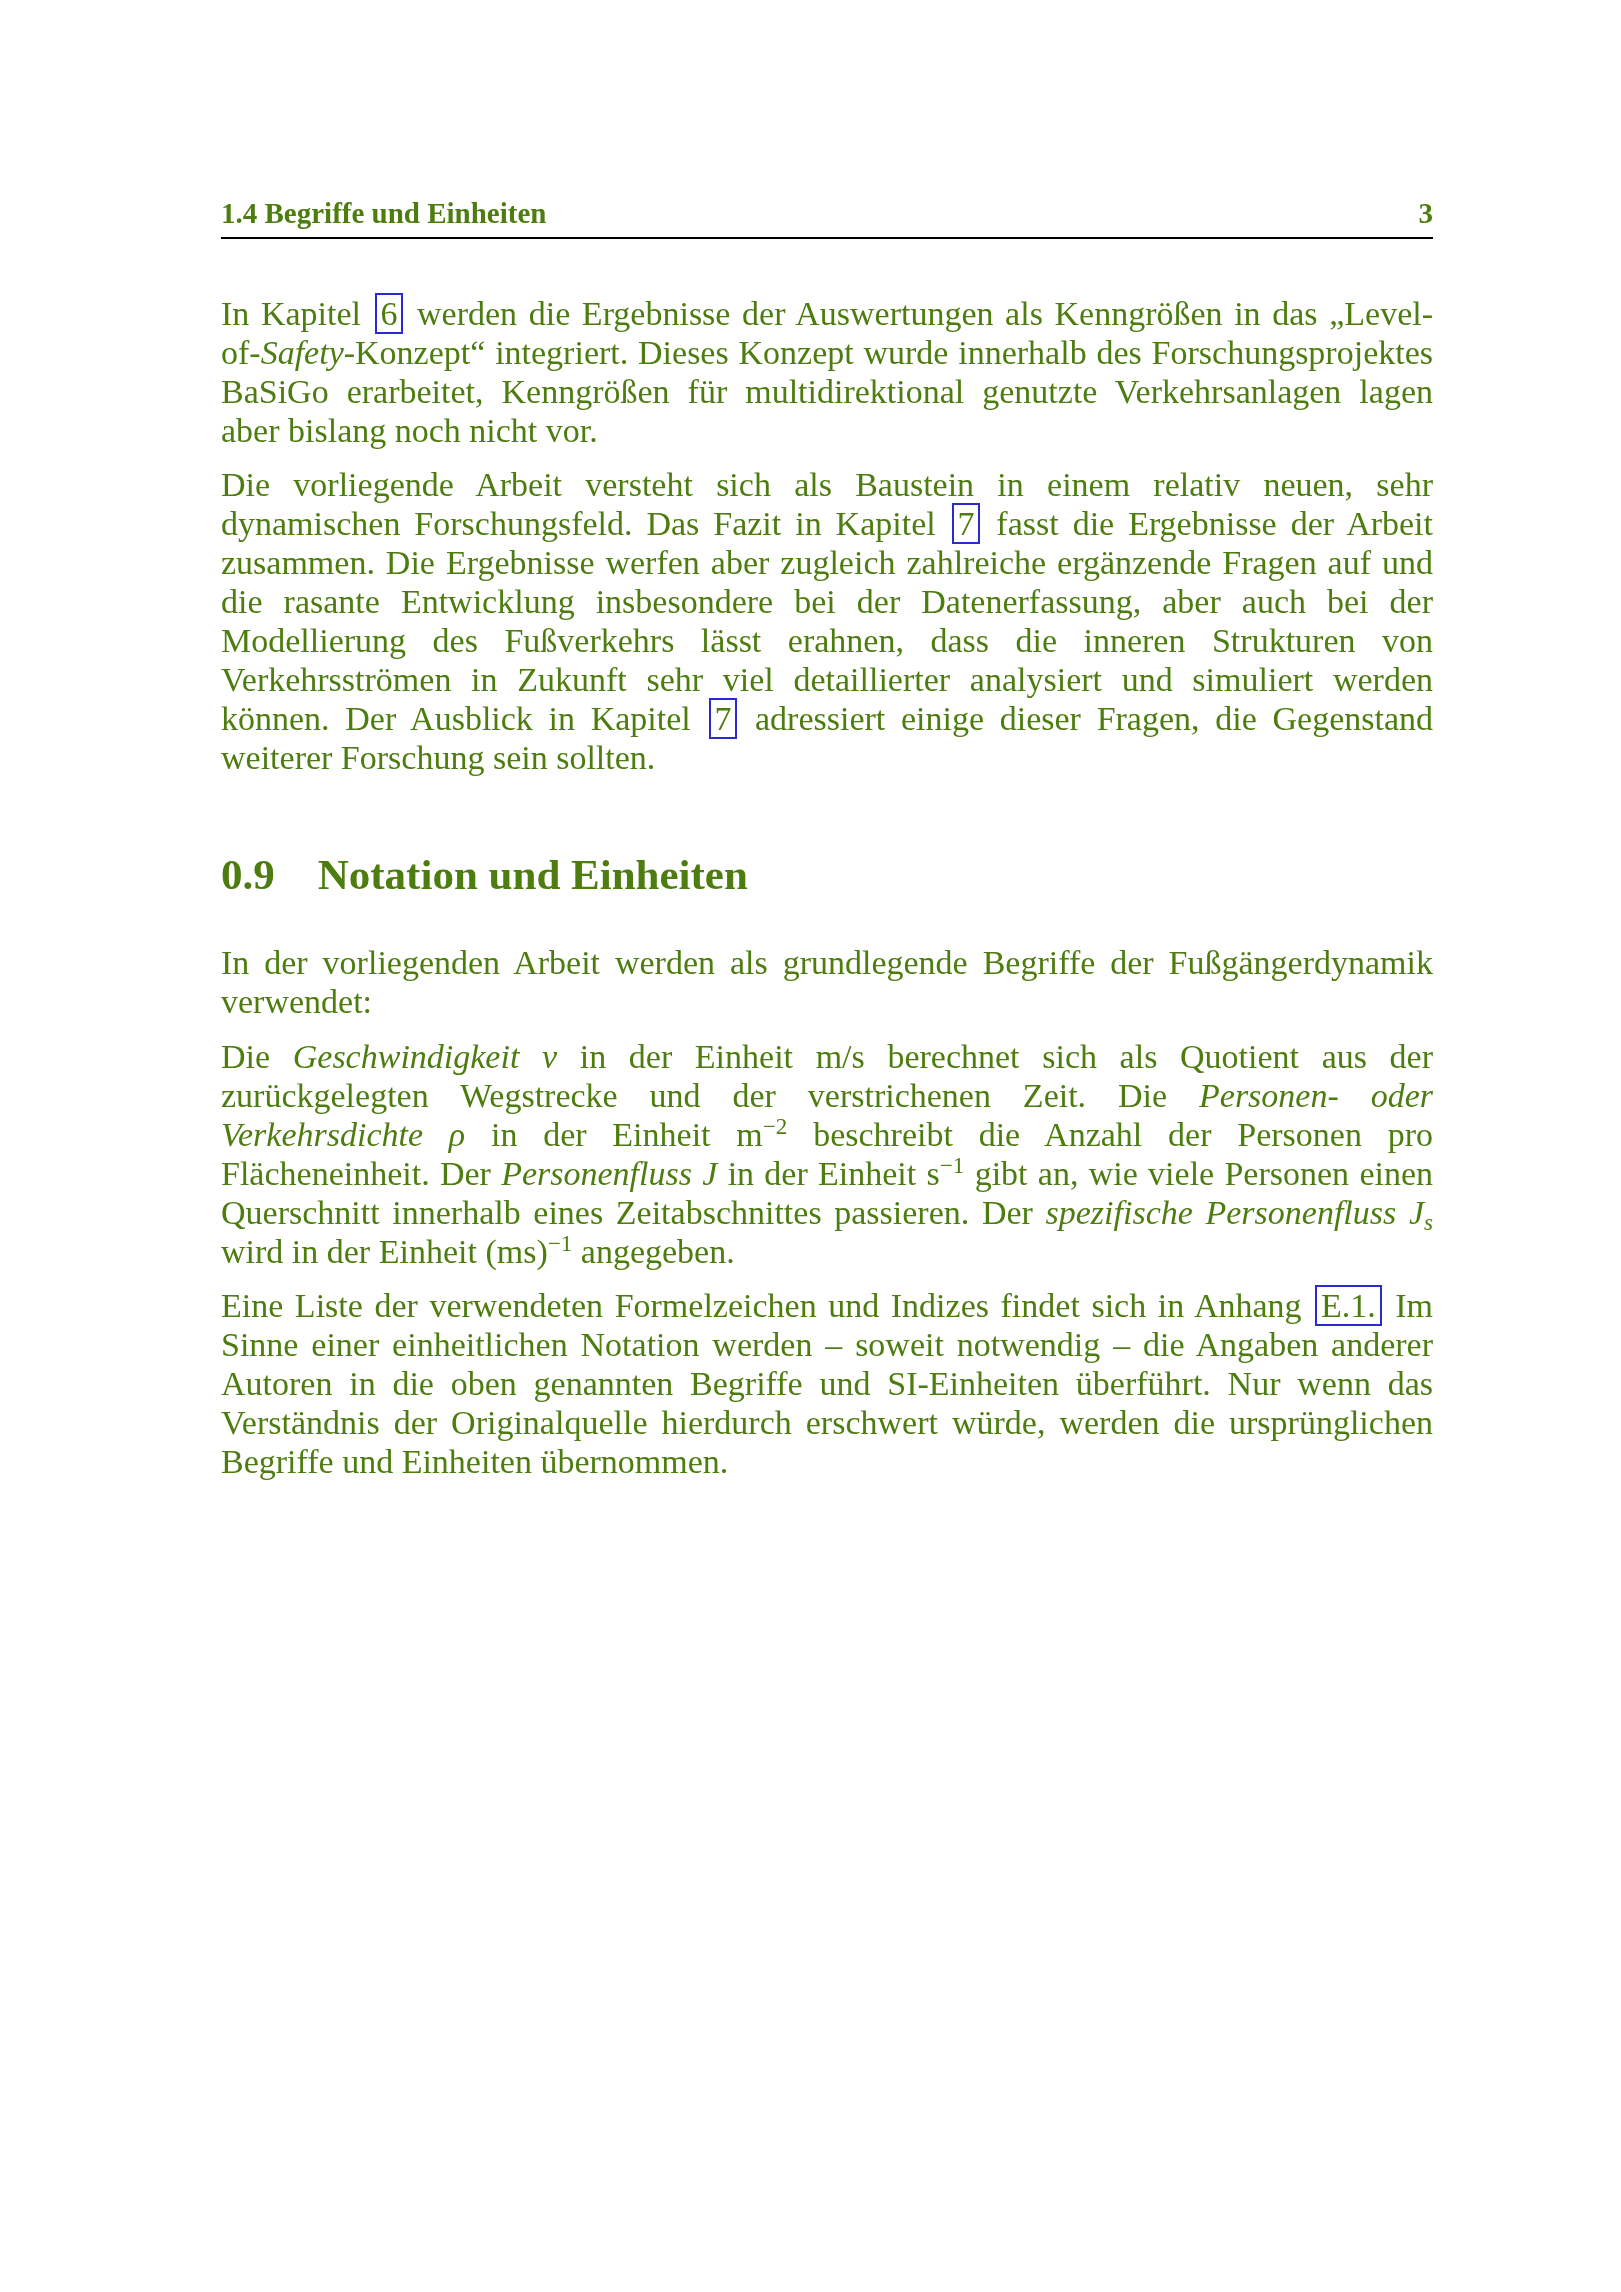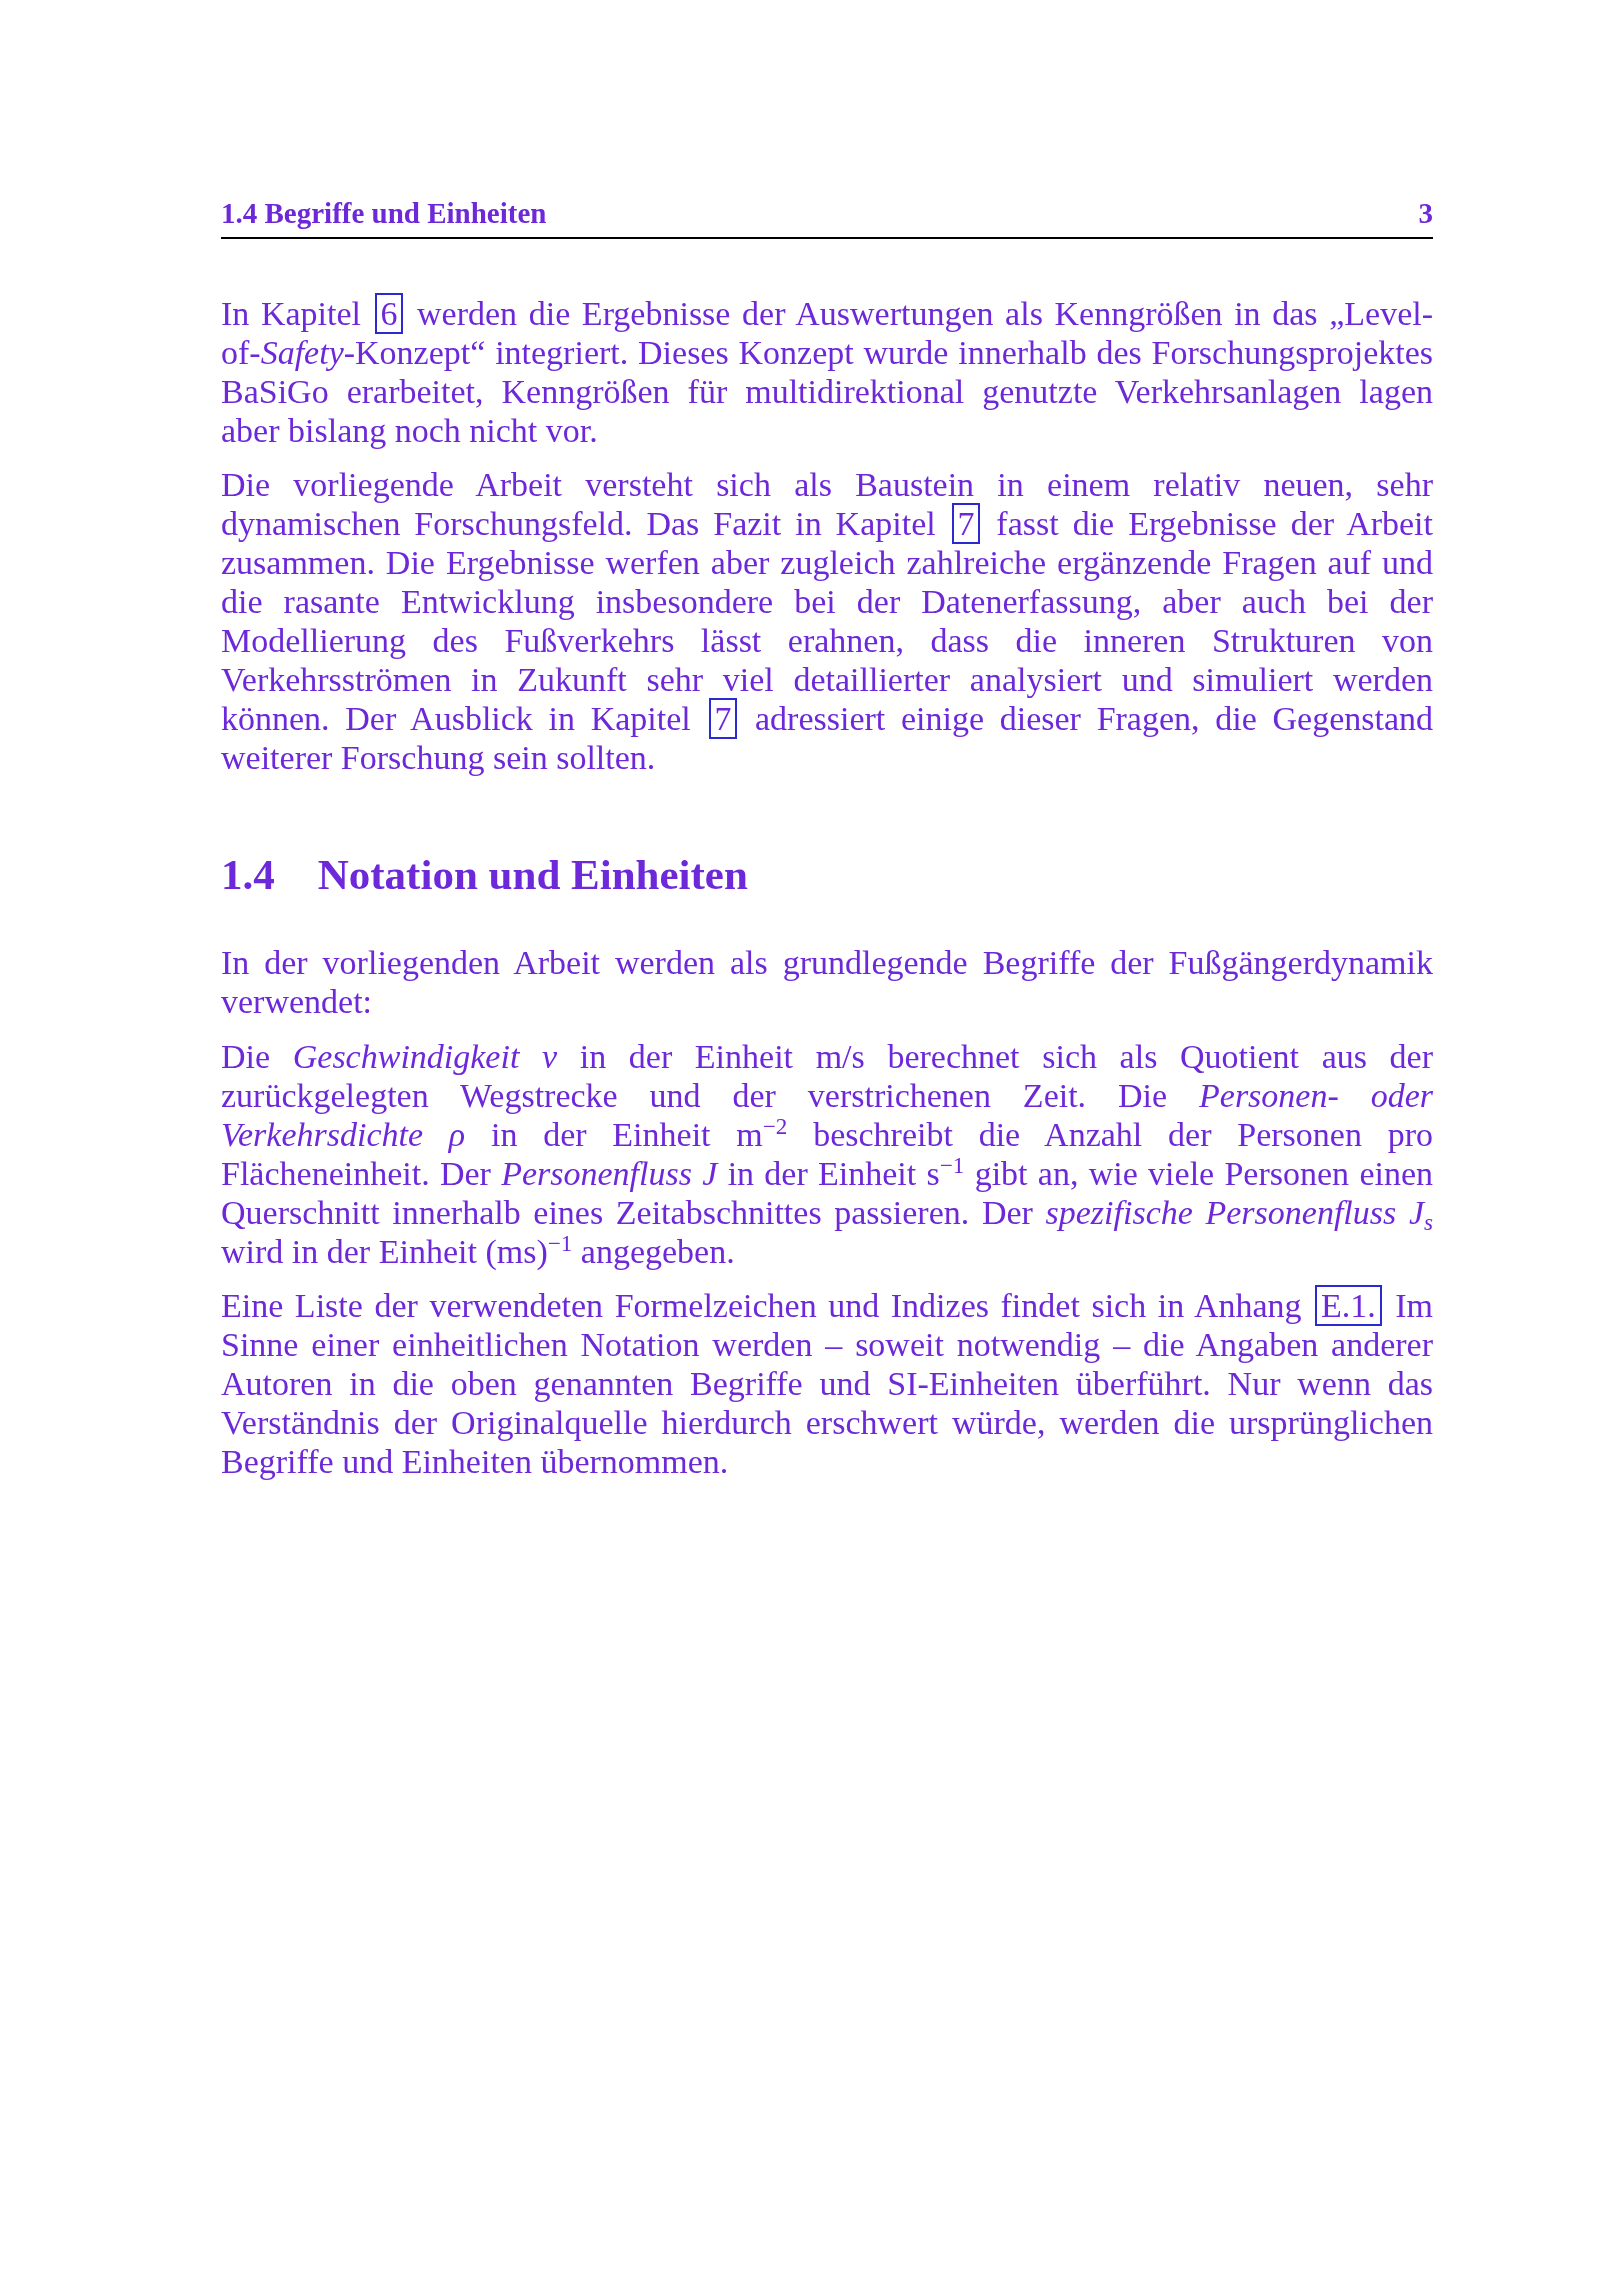--- a/index.html
+++ b/index.html
@@ -8,21 +8,21 @@
     padding: 0;
     background: #ffffff;
   }
   .page {
     position: relative;
     width: 1621px;
     height: 2293px;
     background: #ffffff;
     overflow: hidden;
     font-family: "Liberation Serif", "DejaVu Serif", serif;
-    color: #6d28d9;
+    color: #4d7c0f;
   }
   .text-area {
     position: absolute;
     left: 221px;
     top: 196px;
     width: 1212px;
   }
   .running-header {
     display: flex;
     justify-content: space-between;
@@ -81,20 +81,20 @@
 <div class="page">
   <div class="text-area">
     <div class="running-header">
       <span>1.4 Begriffe und Einheiten</span>
       <span>3</span>
     </div>
     <hr class="header-rule">
     <div>
         <p class="para"><span>In Kapitel </span><span class="run-box">6</span><span> werden die Ergebnisse der Auswertungen als Kenngrößen in das „Level-of-</span><span class="run-i">Safety</span><span>-Konzept“ integriert. Dieses Konzept wurde innerhalb des Forschungsprojektes BaSiGo erarbeitet, Kenngrößen für multidirektional genutzte Verkehrsanlagen lagen aber bislang noch nicht vor.</span></p>
         <p class="para"><span>Die vorliegende Arbeit versteht sich als Baustein in einem relativ neuen, sehr dynamischen Forschungsfeld. Das Fazit in Kapitel </span><span class="run-box">7</span><span> fasst die Ergebnisse der Arbeit zusammen. Die Ergebnisse werfen aber zugleich zahlreiche ergänzende Fragen auf und die rasante Entwicklung insbesondere bei der Datenerfassung, aber auch bei der Modellierung des Fußverkehrs lässt erahnen, dass die inneren Strukturen von Verkehrsströmen in Zukunft sehr viel detaillierter analysiert und simuliert werden können. Der Ausblick in Kapitel </span><span class="run-box">7</span><span> adressiert einige dieser Fragen, die Gegenstand weiterer Forschung sein sollten.</span></p>
-        <h2 class="section-heading"><span class="sec-num">1.4</span><span class="sec-title">Notation und Einheiten</span></h2>
+        <h2 class="section-heading"><span class="sec-num">0.9</span><span class="sec-title">Notation und Einheiten</span></h2>
         <p class="para"><span>In der vorliegenden Arbeit werden als grundlegende Begriffe der Fußgängerdynamik verwendet:</span></p>
         <p class="para"><span>Die </span><span class="run-i">Geschwindigkeit v</span><span> in der Einheit m/s berechnet sich als Quotient aus der zurückgelegten Wegstrecke und der verstrichenen Zeit. Die </span><span class="run-i">Personen- oder Verkehrsdichte</span><span> </span><span class="run-i">ρ</span><span> in der Einheit m</span><span class="run-sup">−2</span><span> beschreibt die Anzahl der Personen pro Flächeneinheit. Der </span><span class="run-i">Personenfluss J</span><span> in der Einheit s</span><span class="run-sup">−1</span><span> gibt an, wie viele Personen einen Querschnitt innerhalb eines Zeitabschnittes passieren. Der </span><span class="run-i">spezifische Personenfluss</span><span> </span><span class="run-i">J</span><span class="run-i run-sub">s</span><span> wird in der Einheit (ms)</span><span class="run-sup">−1</span><span> angegeben.</span></p>
         <p class="para"><span>Eine Liste der verwendeten Formelzeichen und Indizes findet sich in Anhang </span><span class="run-box">E.1.</span><span> Im Sinne einer einheitlichen Notation werden – soweit notwendig – die Angaben anderer Autoren in die oben genannten Begriffe und SI-Einheiten überführt. Nur wenn das Verständnis der Originalquelle hierdurch erschwert würde, werden die ursprünglichen Begriffe und Einheiten übernommen.</span></p>
       </div>
   </div>
 </div>
 
 
 </body></html>

